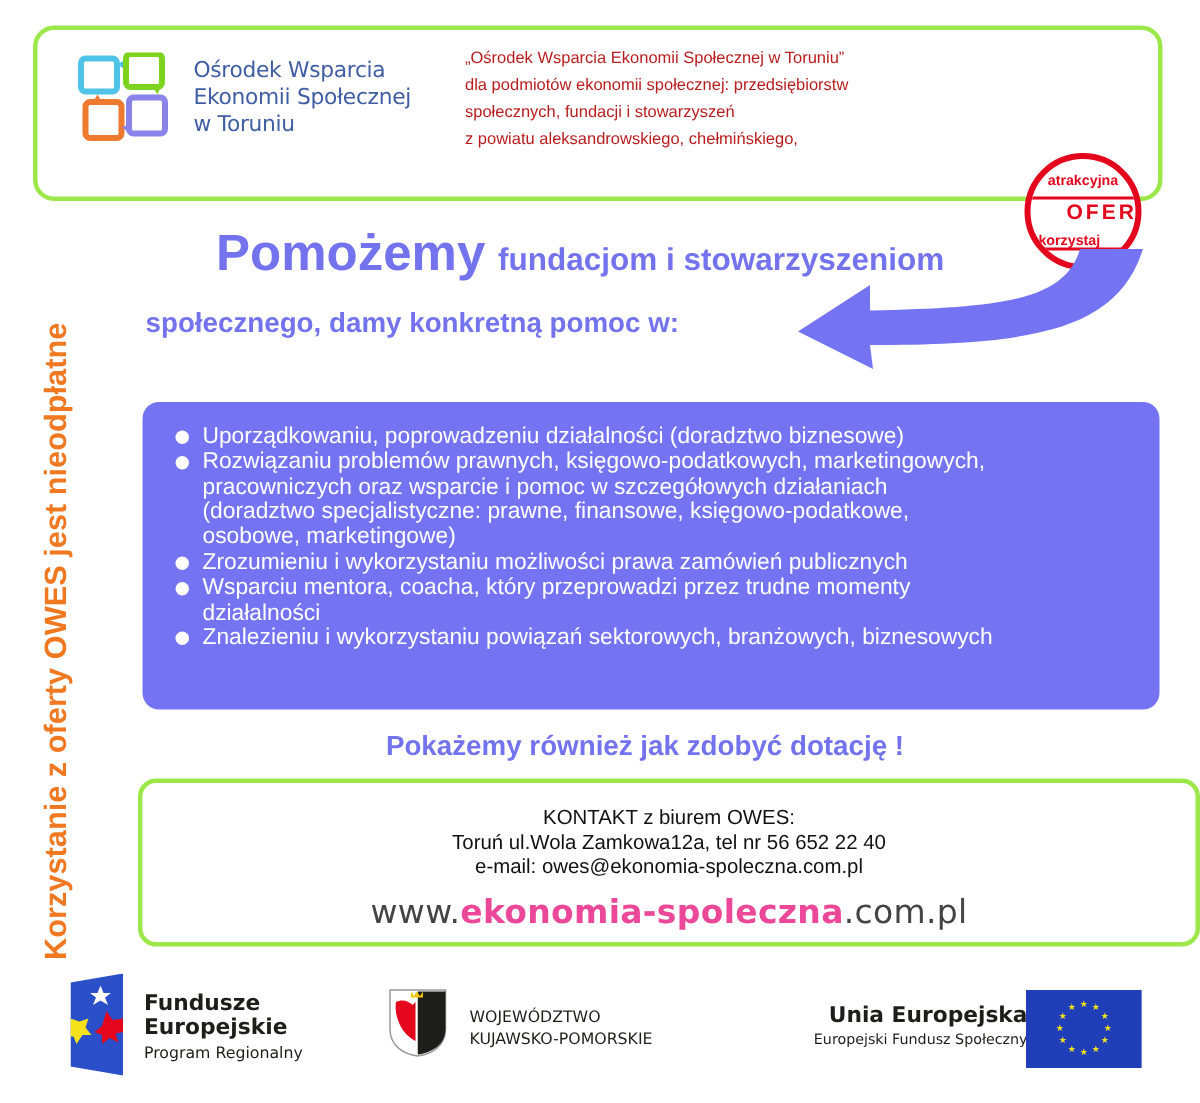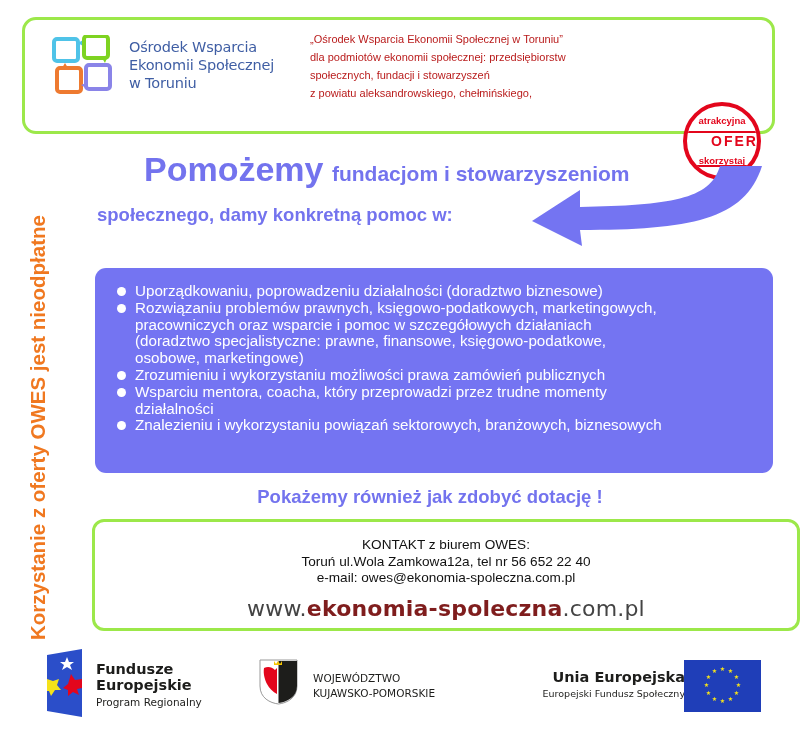--- a/index.html
+++ b/index.html
@@ -21,21 +21,21 @@
     font-size: 11px; line-height: 18px; color: #b91c1c;
   }
 
   
   .stamp {
     position: absolute; left: 683px; top: 102px; width: 78px; height: 78px;
     border: 4px solid #e3061c; border-radius: 50%; background: #fff; z-index: 3; overflow: hidden;
   }
   .stamp-top { position: absolute; left: 0; right: 0; top: 9px; text-align: center; color: #e3061c; font-weight: bold; font-size: 9.5px; }
   .stamp-band { position: absolute; left: 0; right: 0; top: 25px; height: 36px; border-top: 2px solid #e3061c; border-bottom: 2px solid #e3061c; text-align: center; color: #e3061c; font-weight: bold; font-size: 14px; letter-spacing: 2px; line-height: 16px; padding-left: 24px; }
-  .stamp-bot { position: absolute; left: 0; right: 0; top: 49px; text-align: center; color: #e3061c; font-weight: bold; font-size: 9.5px; }
+  .stamp-bot { position: absolute; left: 0; right: 0; top: 49px; color: #e3061c; font-weight: bold; font-size: 9.5px; }
 
   
   .arrow { position: absolute; left: 520px; top: 160px; width: 250px; height: 100px; z-index: 4; }
 
   
   .side-text {
     position: absolute; left: 23px; top: 640px; transform-origin: 0 0; transform: rotate(-90deg);
     width: 480px; color: #f07820; font-weight: bold; font-size: 20.5px; white-space: nowrap; line-height: 30px;
   }
 
@@ -58,21 +58,21 @@
 
   .tagline { position: absolute; left: 0; width: 860px; top: 486px; text-align: center; color: #7373ee; font-weight: bold; font-size: 18.5px; }
 
   
   .contact-box {
     position: absolute; left: 92px; top: 519px; width: 708px; height: 112px;
     border: 3px solid #9ce84a; border-radius: 12px; background: #fff; text-align: center;
   }
   .contact-lines { margin-top: 15px; font-size: 13.6px; line-height: 16.5px; color: #111; }
   .www { margin-top: 9px; font-family: "DejaVu Sans", sans-serif; font-size: 22px; color: #444; letter-spacing: 0.2px; }
-  .www .hl { color: #7f1d1d; font-weight: bold; }
+  .www .hl { color: #ec4899; font-weight: bold; }
 
   
   .fe-flag { position: absolute; left: 47px; top: 649px; width: 35px; height: 68px; }
   .fe-text { position: absolute; left: 96px; top: 661px; color: #1d1d1b; }
   .fe-text .t1 { font-size: 14.5px; font-weight: bold; line-height: 16px; font-family: "DejaVu Sans", sans-serif; }
   .fe-text .t2 { font-size: 10.5px; margin-top: 3px; font-family: "DejaVu Sans", sans-serif; }
   .crest { position: absolute; left: 259px; top: 658px; width: 39px; height: 47px; }
   .woj-text { position: absolute; left: 313px; top: 671px; font-family: "DejaVu Sans", sans-serif; font-size: 10.5px; line-height: 15px; color: #1d1d1b; }
   .ue-text { position: absolute; left: 500px; top: 668px; width: 185px; text-align: right; font-family: "DejaVu Sans", sans-serif; color: #1d1d1b; }
   .ue-text .u1 { font-size: 14.5px; font-weight: bold; line-height: 18px; }

